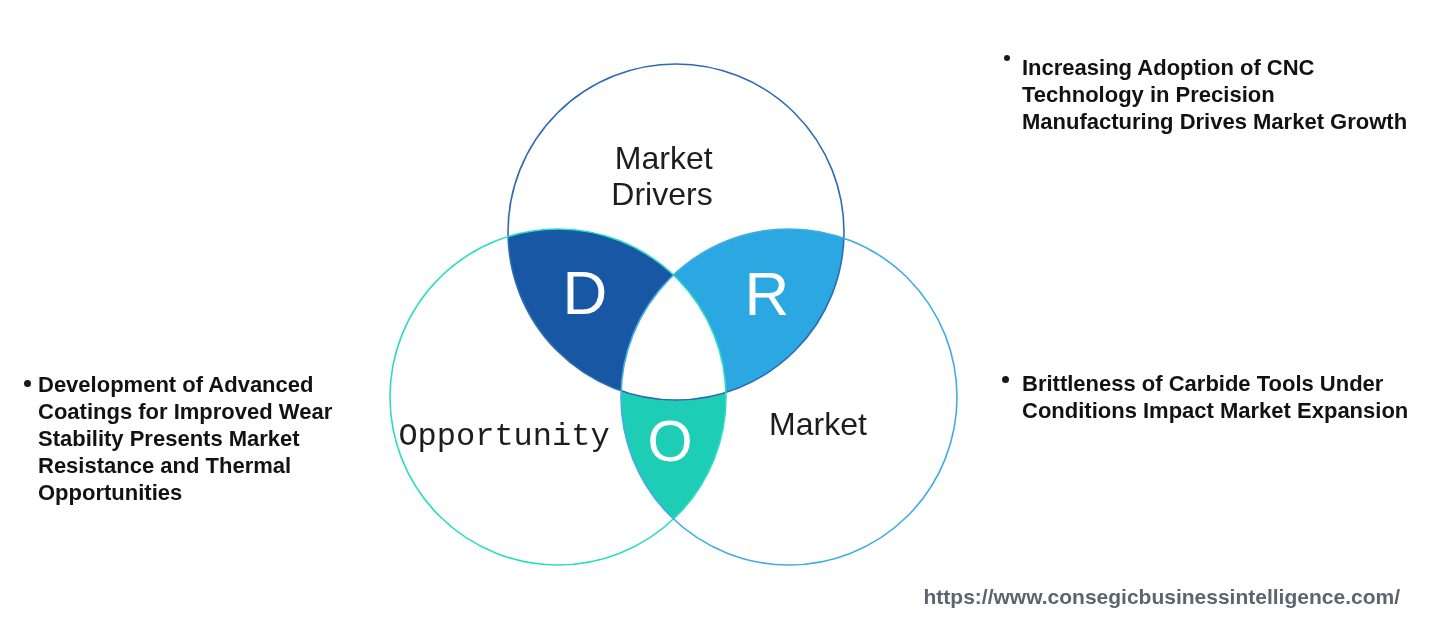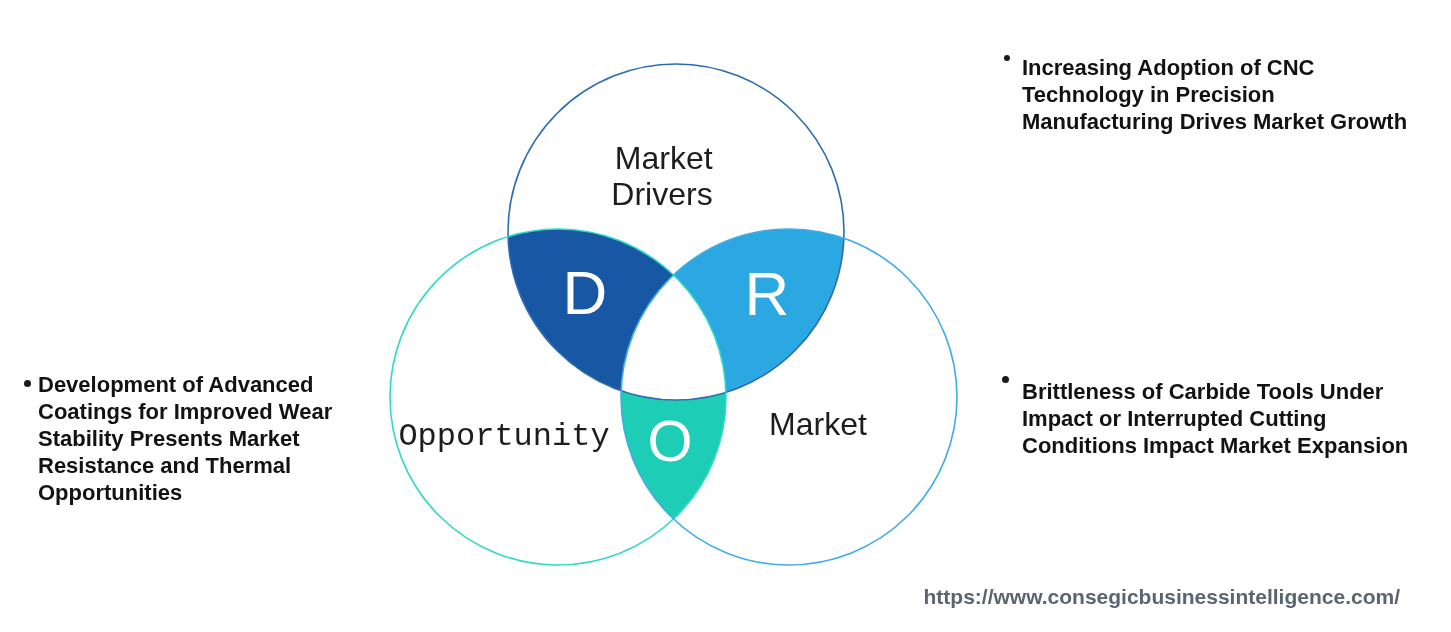--- a/index.html
+++ b/index.html
@@ -120,21 +120,20 @@
   <span class="bullet-dot dot-normal" style="left:24px;top:380px;"></span>
   <div class="bullet-text" style="left:38px;top:371px;">
     <div>Development of Advanced</div>
     <div>Coatings for Improved Wear</div>
     <div>Stability Presents Market</div>
     <div>Resistance and Thermal</div>
     <div>Opportunities</div>
   </div>
 
   <span class="bullet-dot dot-normal" style="left:1002px;top:376px;"></span>
-  <div class="bullet-text" style="left:1022px;top:378px;">
+  <div class="bullet-text" style="left:1022px;top:370px;">
     <div>Brittleness of Carbide Tools Under</div>
-    <div>Impact or Interrupted Cutting</div>
     <div>Conditions Impact Market Expansion</div>
   </div>
 
   <div class="source-url">https://www.consegicbusinessintelligence.com/</div>
 
 </div>
 
 </body></html>

